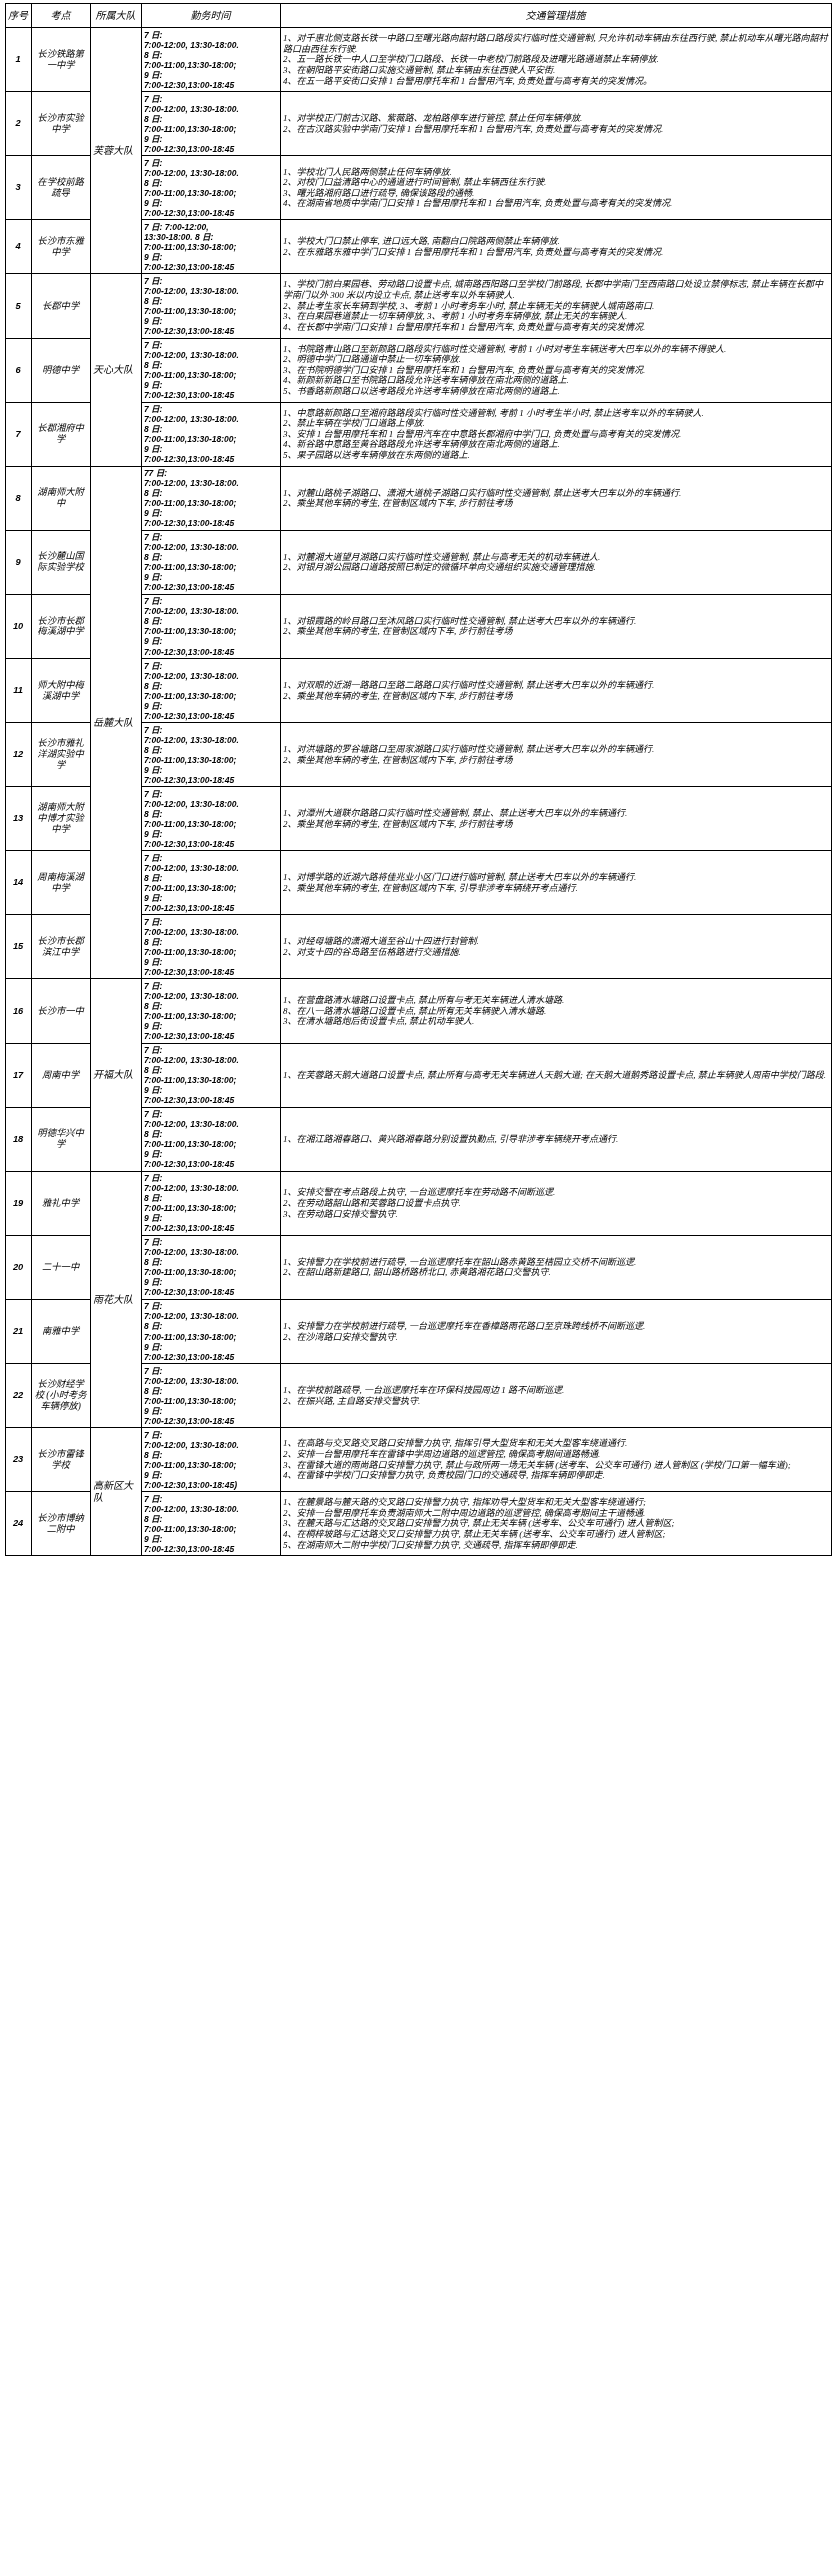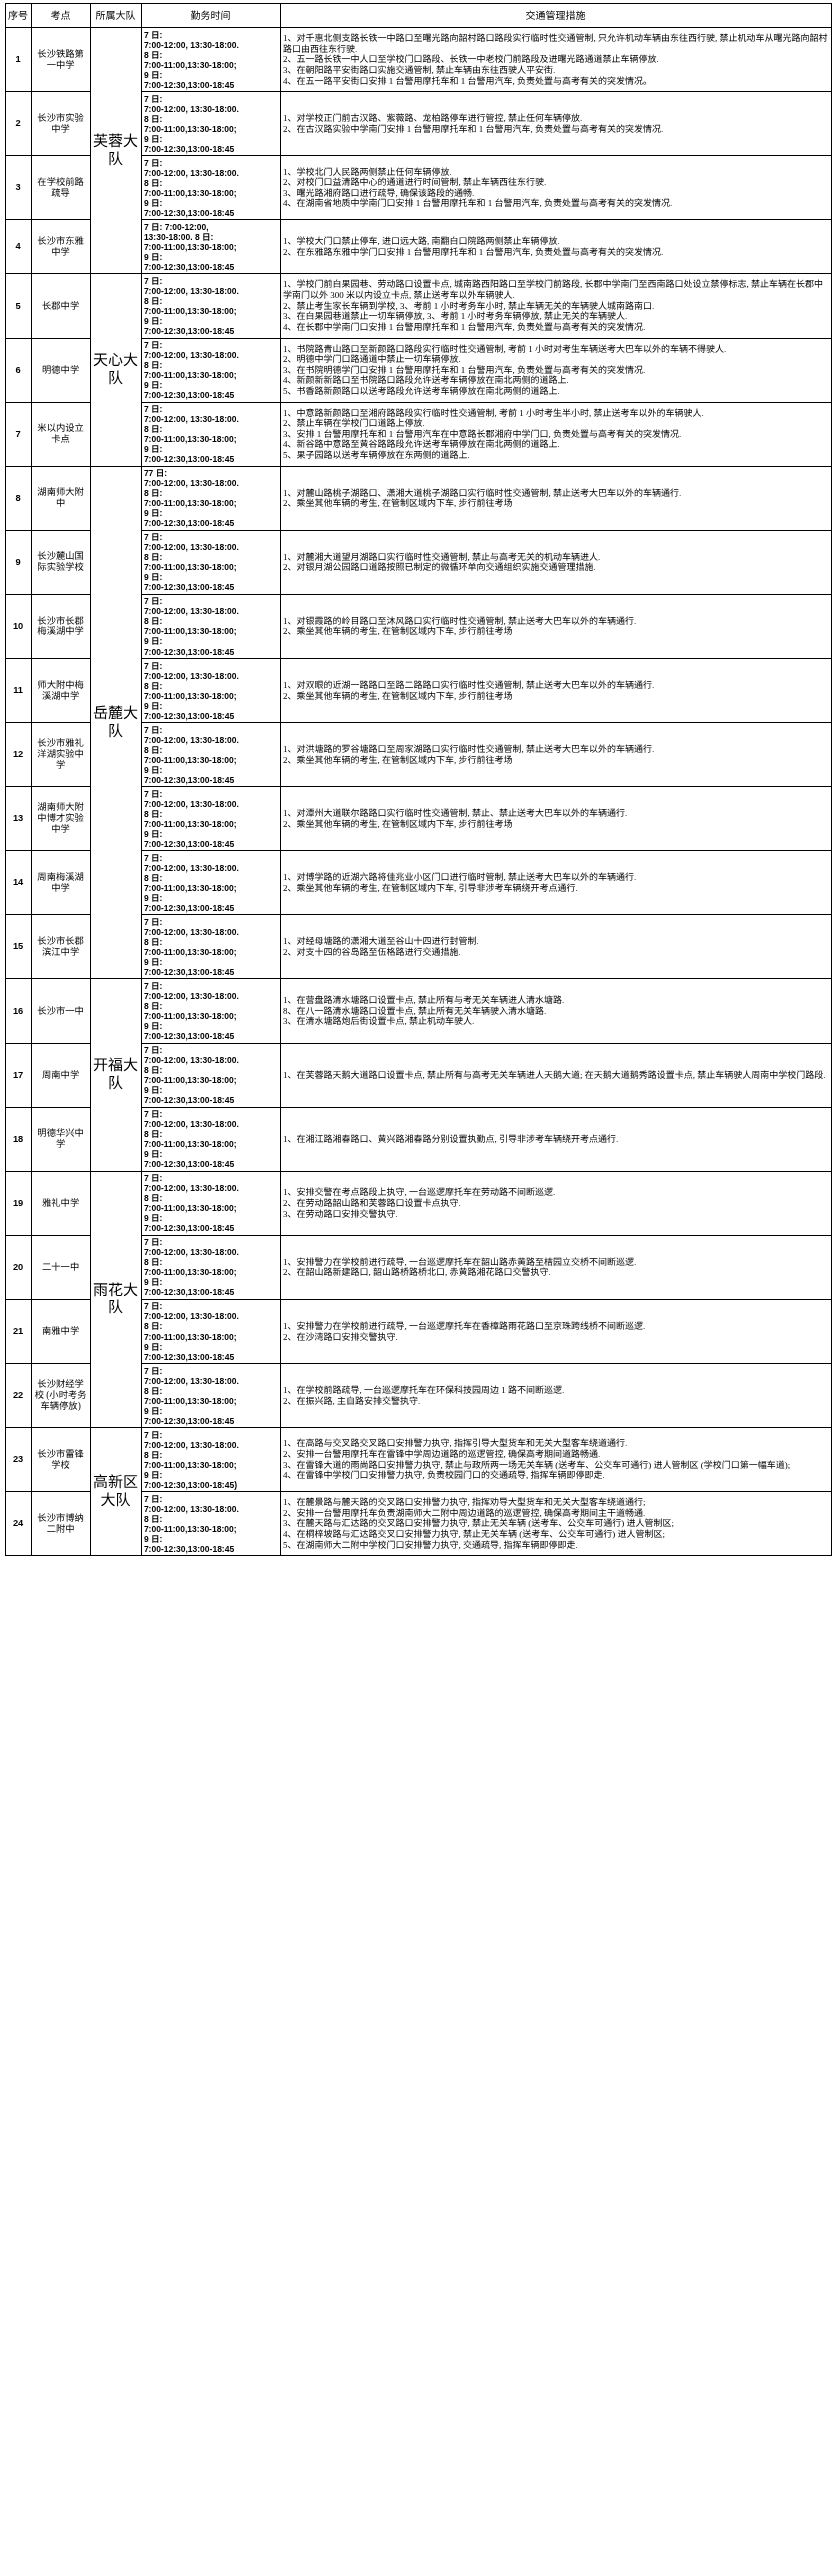--- a/index.html
+++ b/index.html
@@ -11,20 +11,21 @@
   body {
     width: 836px;
     font-family: "Liberation Serif", "DejaVu Serif", serif;
     color: #000000;
     -webkit-font-smoothing: none;
   }
   .sheet {
     width: 796px;
     box-sizing: border-box;
     padding: 3.1px 4.6px 31px 4.6px;
+    font-style: italic;
   }
   table.grid {
     border-collapse: collapse;
     width: 826px;
     table-layout: fixed;
     border: 1.5px solid #000;
   }
   table.grid th,
   table.grid td {
     border: 0.8px solid #000;
@@ -57,22 +58,21 @@
     font-size: 9.3px;
     font-family: "Liberation Sans", "DejaVu Sans", sans-serif;
     font-weight: bold;
   }
   td.site {
     text-align: center;
     font-size: 9.3px;
     line-height: 1.25;
   }
   td.brigade {
-    text-align: center;
-    font-size: 15px;
+    font-size: 10px;
     line-height: 1.25;
   }
   td.time {
     text-align: left;
     font-size: 8.5px;
     font-family: "Liberation Sans", "DejaVu Sans", sans-serif;
     font-weight: bold;
     line-height: 1.28;
     padding-left: 3.9px;
     white-space: pre-line;
@@ -199,21 +199,21 @@
           <td class="measure">
             <span class="m-line">1、书院路青山路口至新颜路口路段实行临时性交通管制, 考前 1 小时对考生车辆送考大巴车以外的车辆不得驶人.</span>
             <span class="m-line">2、明德中学门口路通道中禁止一切车辆停放.</span>
             <span class="m-line">3、在书院明德学门口安排 1 台警用摩托车和 1 台警用汽车, 负责处置与高考有关的突发情况.</span>
             <span class="m-line">4、新颜新新路口至书院路口路段允许送考车辆停放在南北两侧的道路上.</span>
             <span class="m-line">5、书香路新颜路口以送考路段允许送考车辆停放在南北两侧的道路上.</span>
           </td>
         </tr>
         <tr>
           <td class="no">7</td>
-          <td class="site">米以内设立卡点</td>
+          <td class="site">长郡湘府中学</td>
           <td class="time">7 日:
 7:00-12:00, 13:30-18:00.
 8 日:
 7:00-11:00,13:30-18:00;
 9 日:
 7:00-12:30,13:00-18:45</td>
           <td class="measure">
             <span class="m-line">1、中意路新颜路口至湘府路路段实行临时性交通管制, 考前 1 小时考生半小时, 禁止送考车以外的车辆驶人.</span>
             <span class="m-line">2、禁止车辆在学校门口道路上停放.</span>
             <span class="m-line">3、安排 1 台警用摩托车和 1 台警用汽车在中意路长郡湘府中学门口, 负责处置与高考有关的突发情况.</span>

